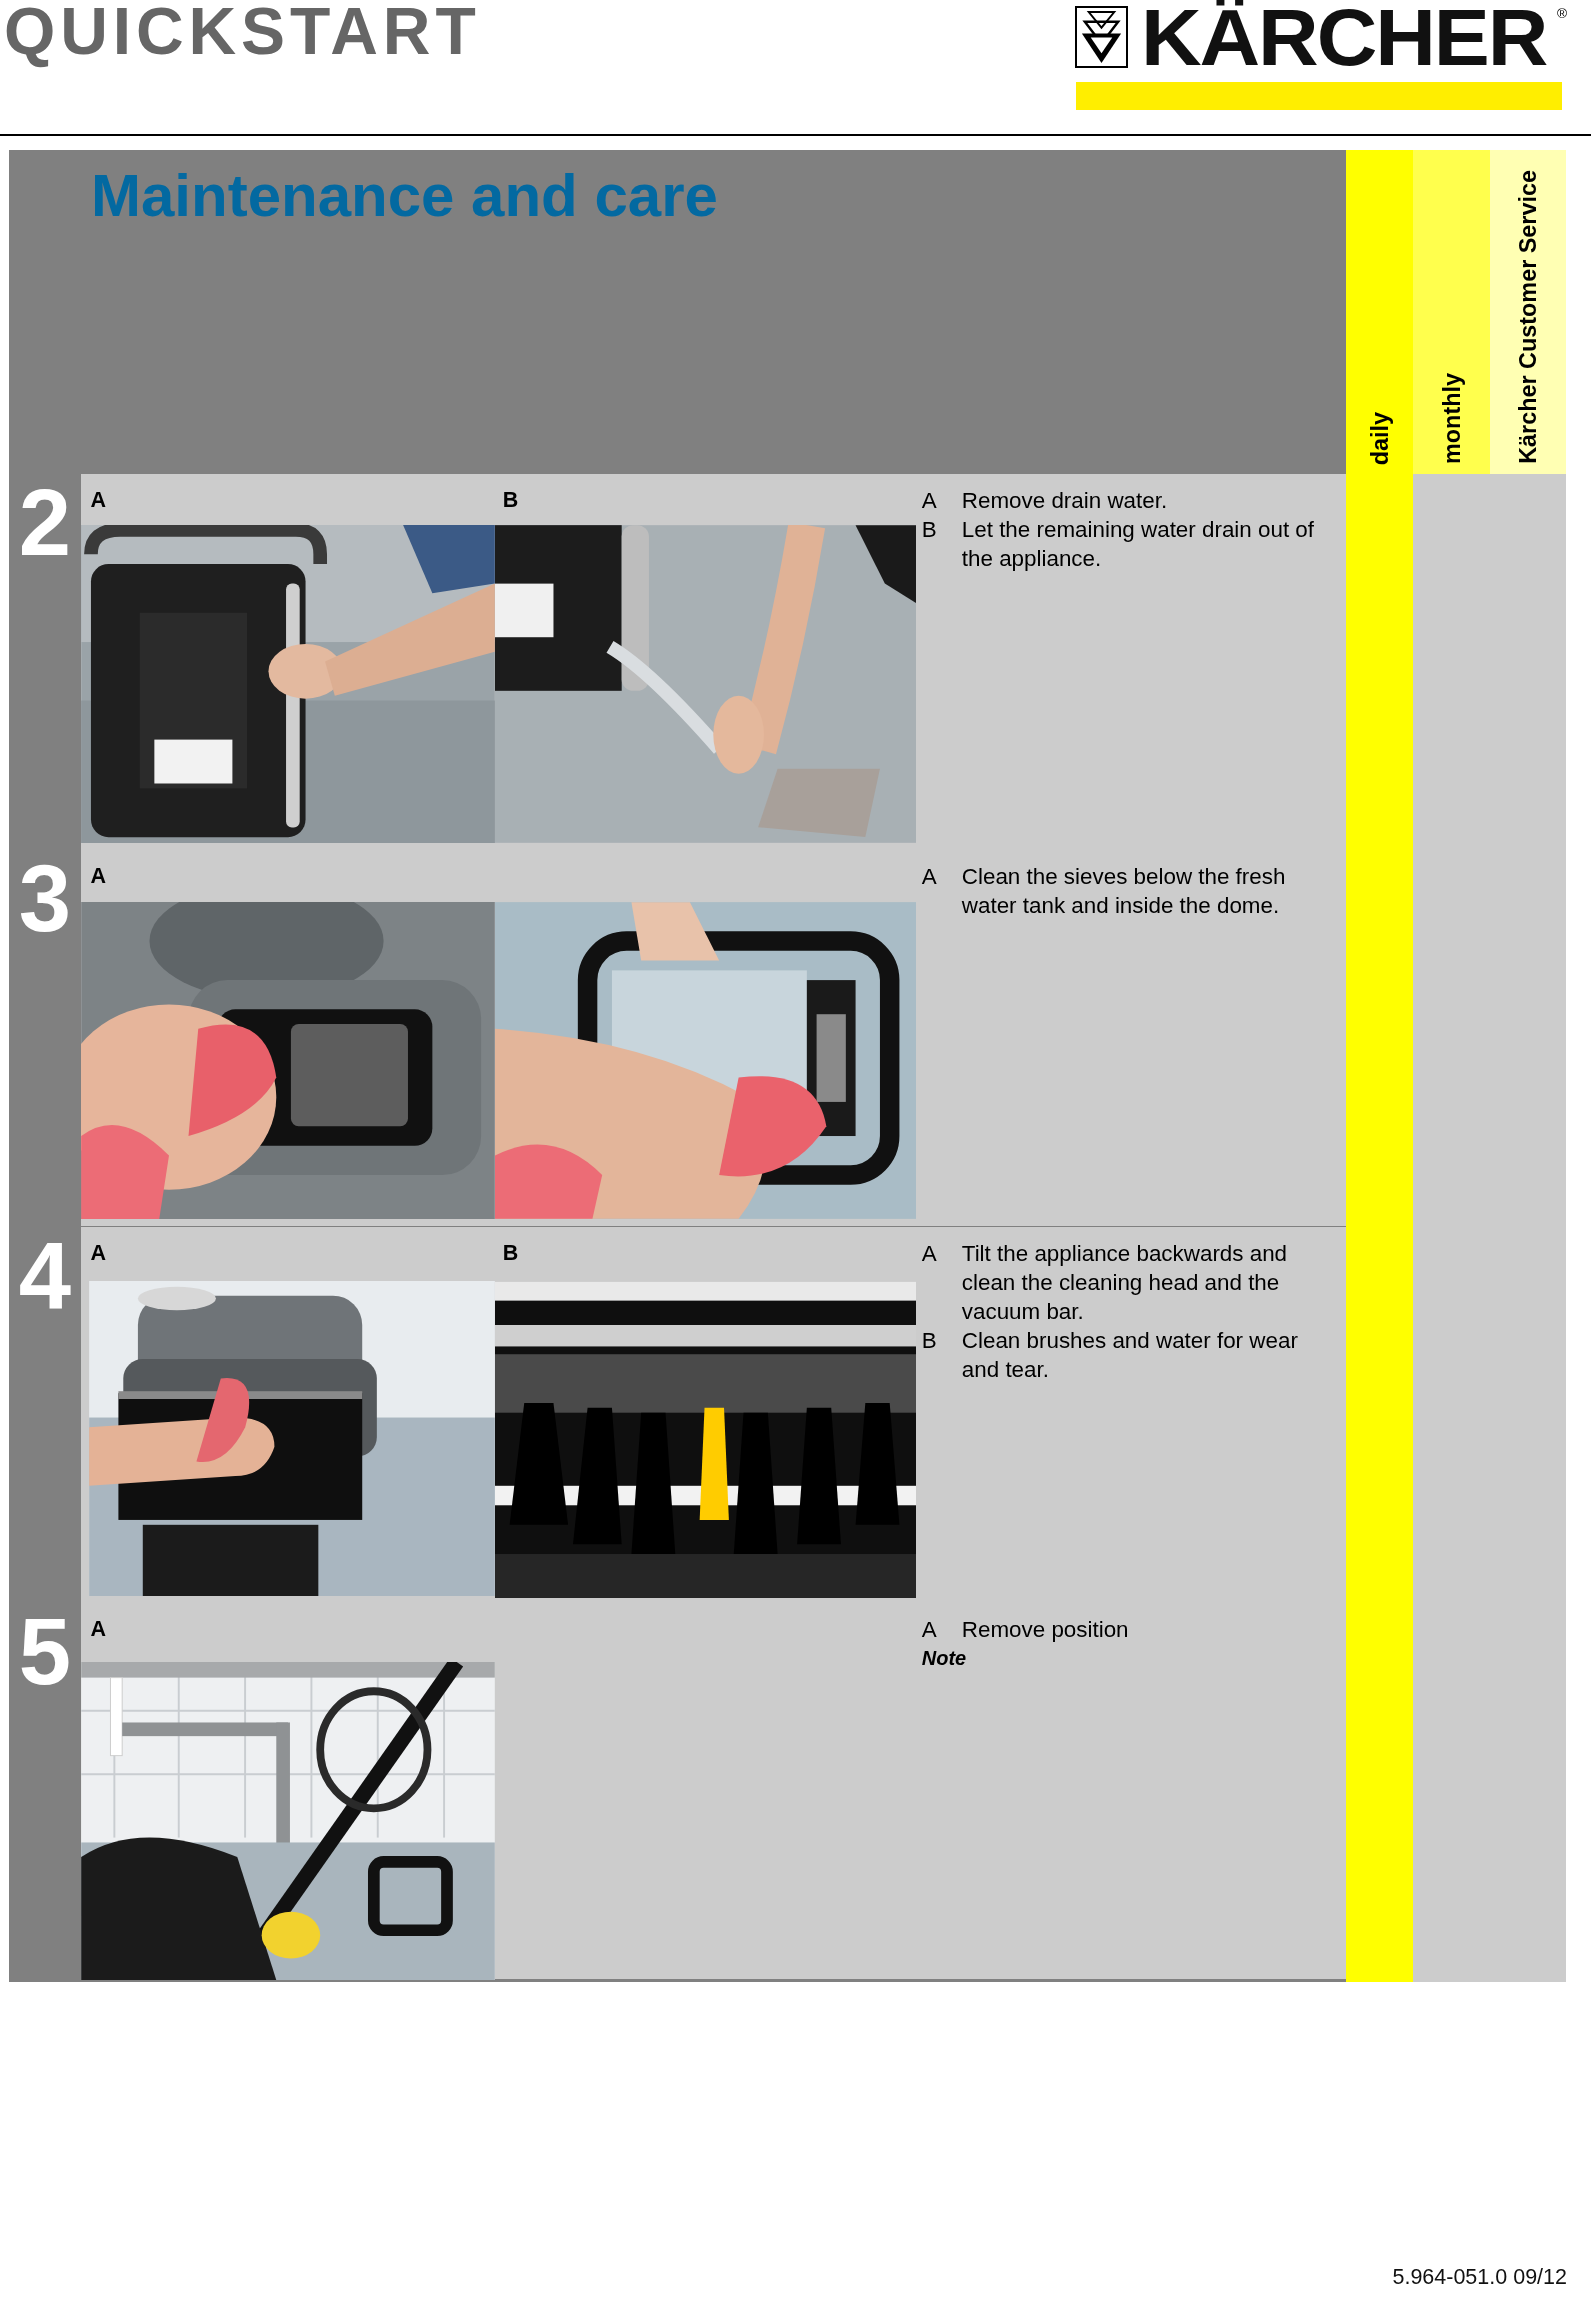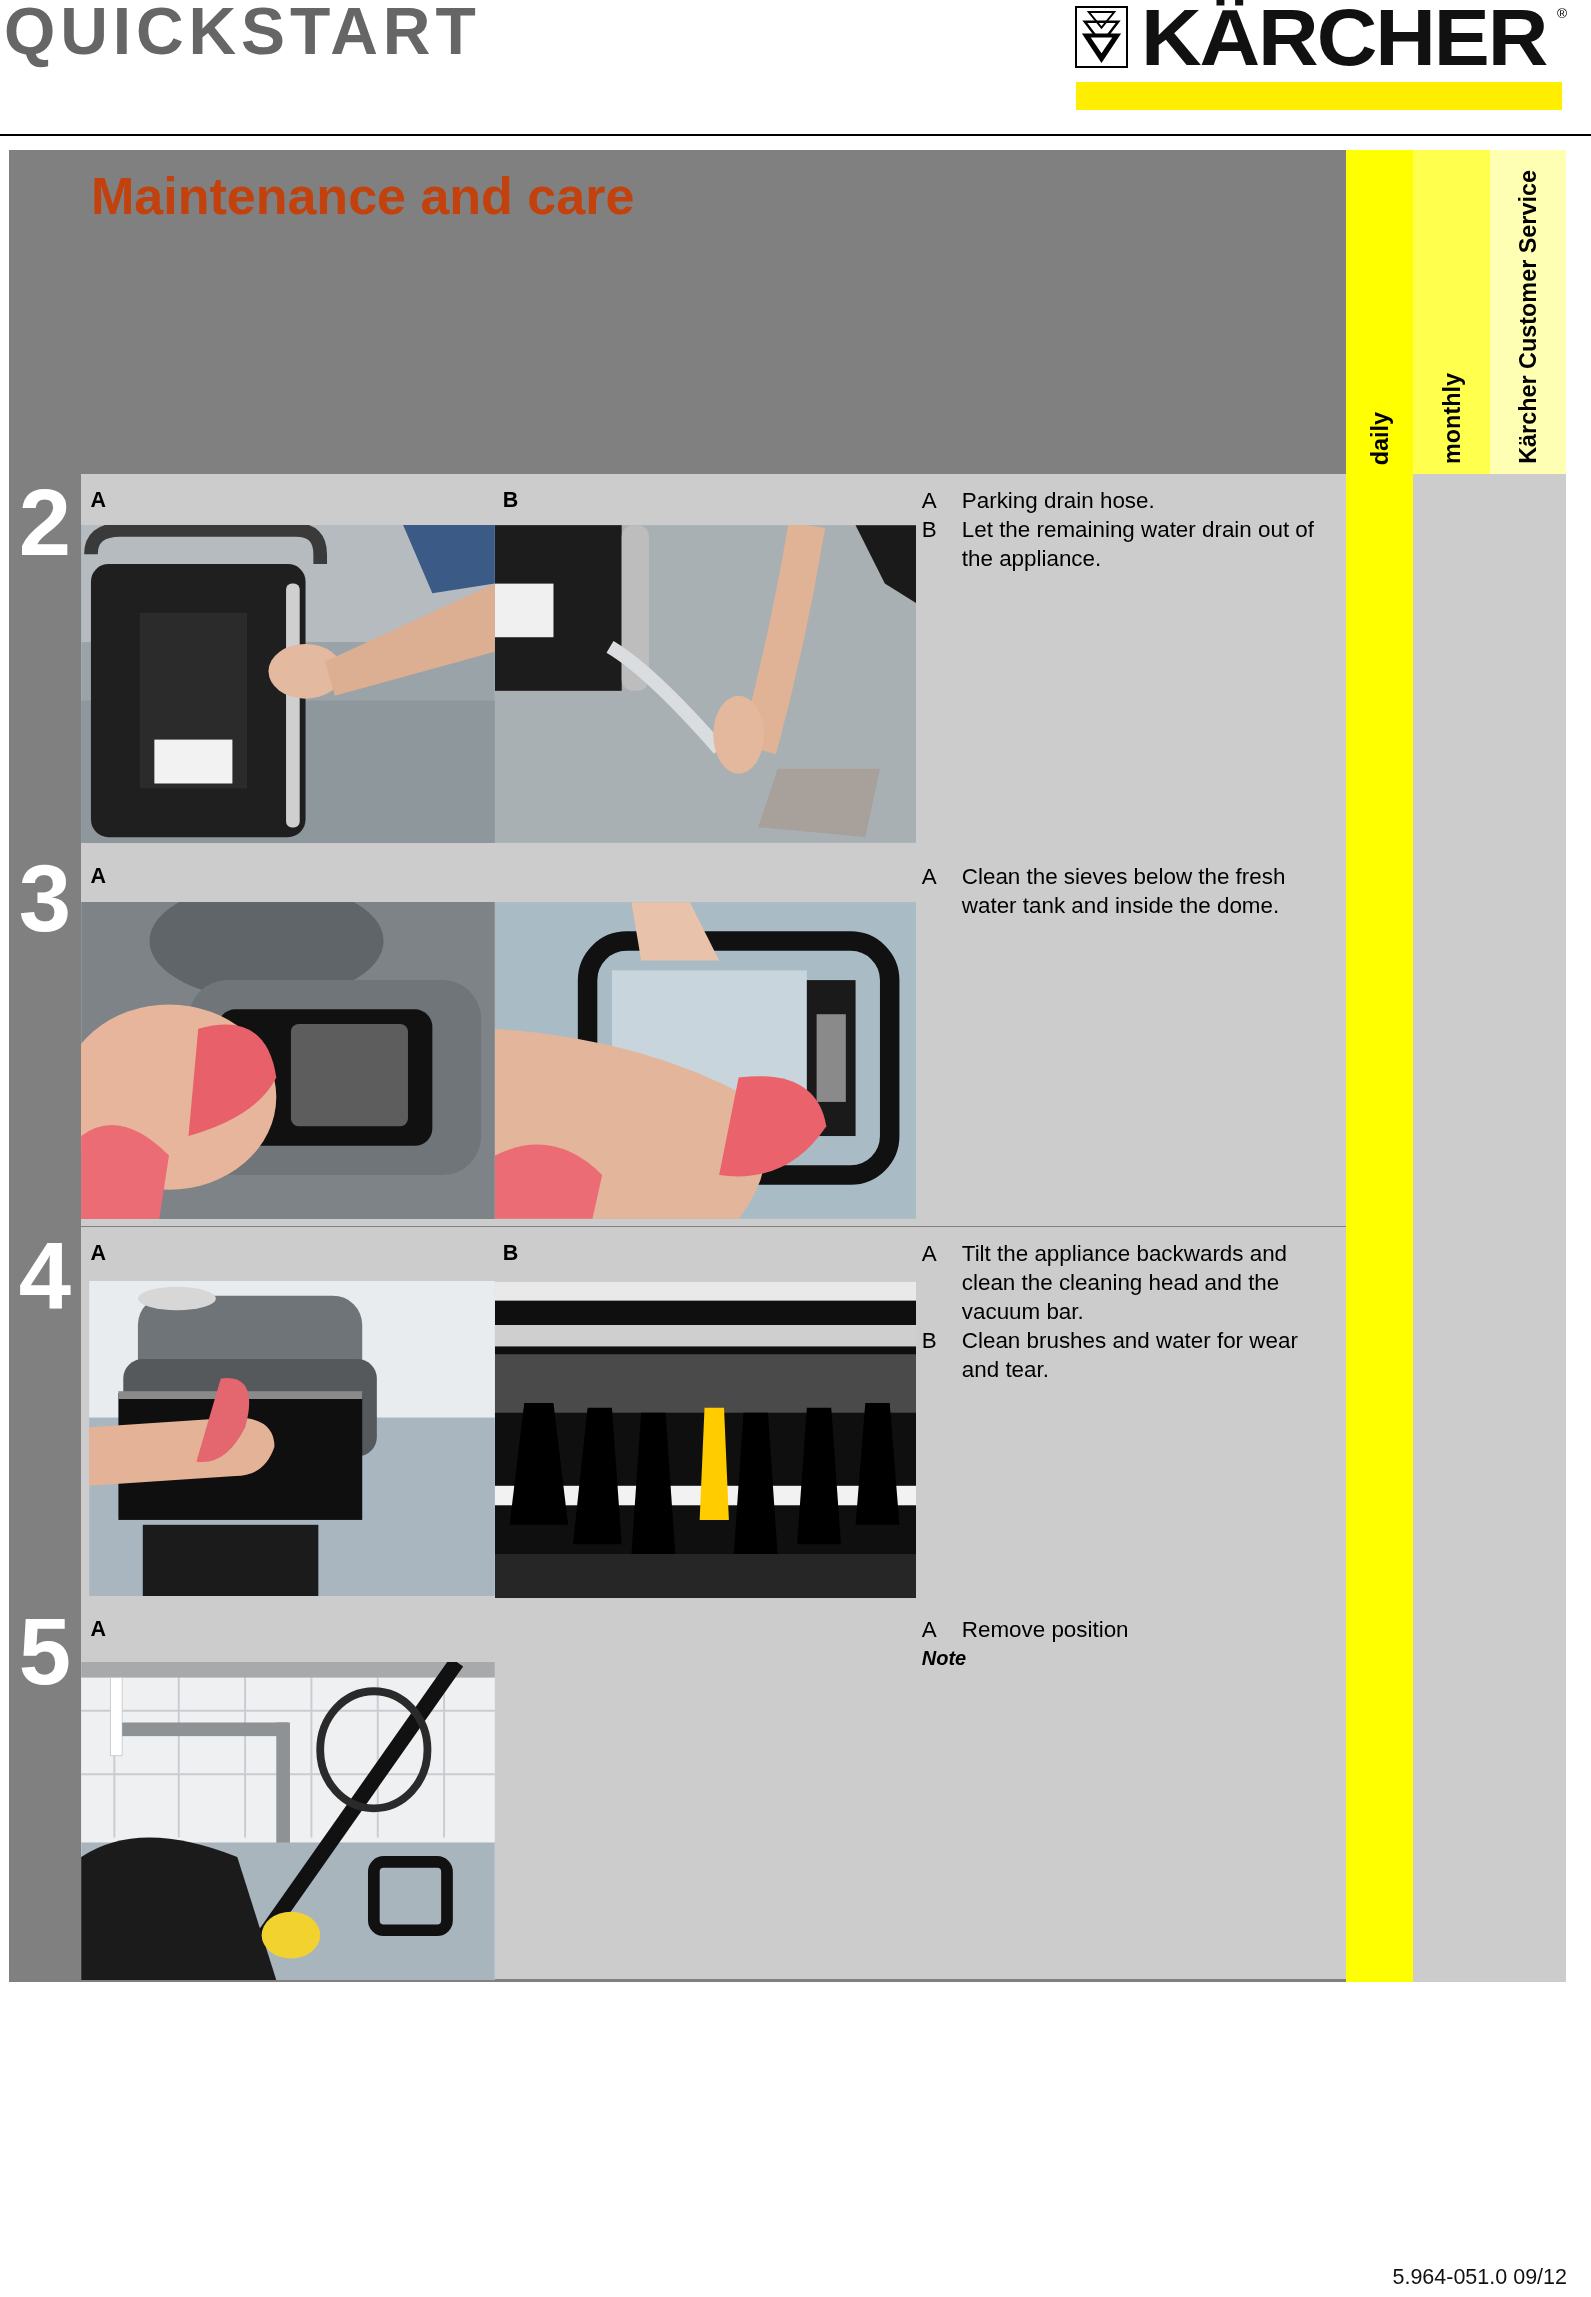--- a/index.html
+++ b/index.html
@@ -7,21 +7,21 @@
   .abs { position:absolute; }
   .qs-title { left:3.9px; top:-7.8px; font-size:66px; font-weight:bold; color:#666666; letter-spacing:4.9px; line-height:78px; }
   .logo { left:1075px; top:5.9px; width:488px; height:62px;text-align:center; }
   .logo-box { position:absolute; left:0; top:0; width:53px; height:62px; border:2px solid #000; box-sizing:border-box; background:#fff; }
   .logo-text { position:absolute; left:66px; top:-11.7px; font-size:80px; font-weight:900; letter-spacing:-2px; line-height:88px; color:#111; transform:scaleX(1.05); transform-origin:left top; }
   .logo-reg { position:absolute; left:482px; top:0px; font-size:13.7px; }
   .logo-bar { left:1076px; top:82px; width:486px; height:28px; background:#ffee00; }
   .rule { left:0; top:134px; width:1592px; height:2px; background:#000; }
 
   .panel { left:8.8px; top:150px; width:1557px; height:1832px; background:#808080; }
-  .title { left:91px; top:156px; font-size:52px; font-weight:bold; line-height:80px; color:#c2410c; }
+  .title { left:91px; top:156px; font-size:60px; font-weight:bold; line-height:80px; color:#0369a1; }
 
   .col-daily { left:1346px; top:150px; width:67px; height:1832px; background:#ffff00; }
   .col-monthly-head { left:1413px; top:150px; width:77px; height:324px; background:#ffff4d; }
   .col-service-head { left:1490px; top:150px; width:76px; height:324px; background:#ffffb3; }
   .col-rest { left:1413px; top:474px; width:153px; height:1508px; background:#cccccc; }
   .vlabel { position:absolute; bottom:9.8px; left:50%; writing-mode:vertical-rl; transform:translateX(-50%) rotate(180deg); font-size:23.4px; font-weight:bold; white-space:nowrap; line-height:27px; }
 
   .section { position:absolute; left:8.8px; width:1337px; height:376px; }
   .sec-num { position:absolute; left:0; top:0; width:72px; height:376px; background:#808080; color:#fff; font-weight:bold; font-size:94px; line-height:98px; text-align:center; }
   .sec-body { position:absolute; left:72px; top:0; width:1265px; height:376px; background:#cccccc; }
@@ -97,21 +97,21 @@
         <path d="M118 125 Q160 150 230 230" stroke="#d9dde0" stroke-width="14" fill="none"></path>
         <path d="M320 0 Q300 120 270 230" stroke="#e0b296" stroke-width="38" fill="none"></path>
         <ellipse cx="250" cy="215" rx="26" ry="40" fill="#e4b89c"></ellipse>
         <polygon points="290,250 395,250 380,320 270,310" fill="#a8a09a"></polygon>
         <polygon points="370,0 432,0 432,80 400,60" fill="#1a1a1a"></polygon>
       </svg>
     </div>
     <div class="desc">
       <div class="row">
         <span class="key">A</span>
-        <span class="txt">Parking drain hose.</span>
+        <span class="txt">Remove drain water.</span>
       </div>
       <div class="row">
         <span class="key">B</span>
         <span class="txt">Let the remaining water drain out of the appliance.</span>
       </div>
     </div>
   </div>
 </div>
 
 <div class="section" style="top:850px;">

